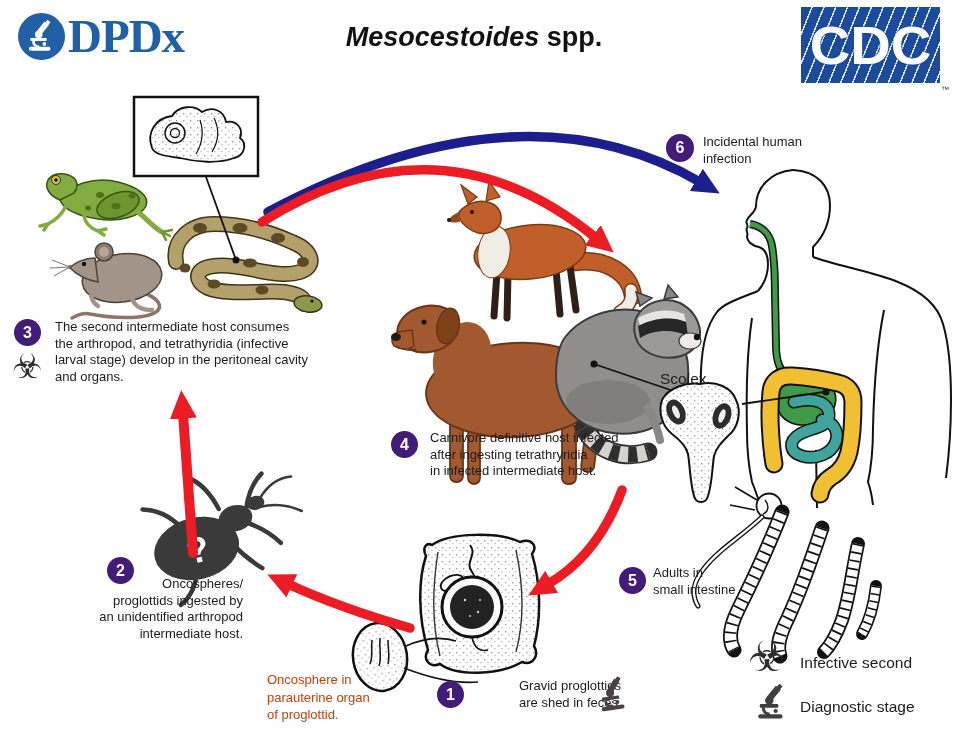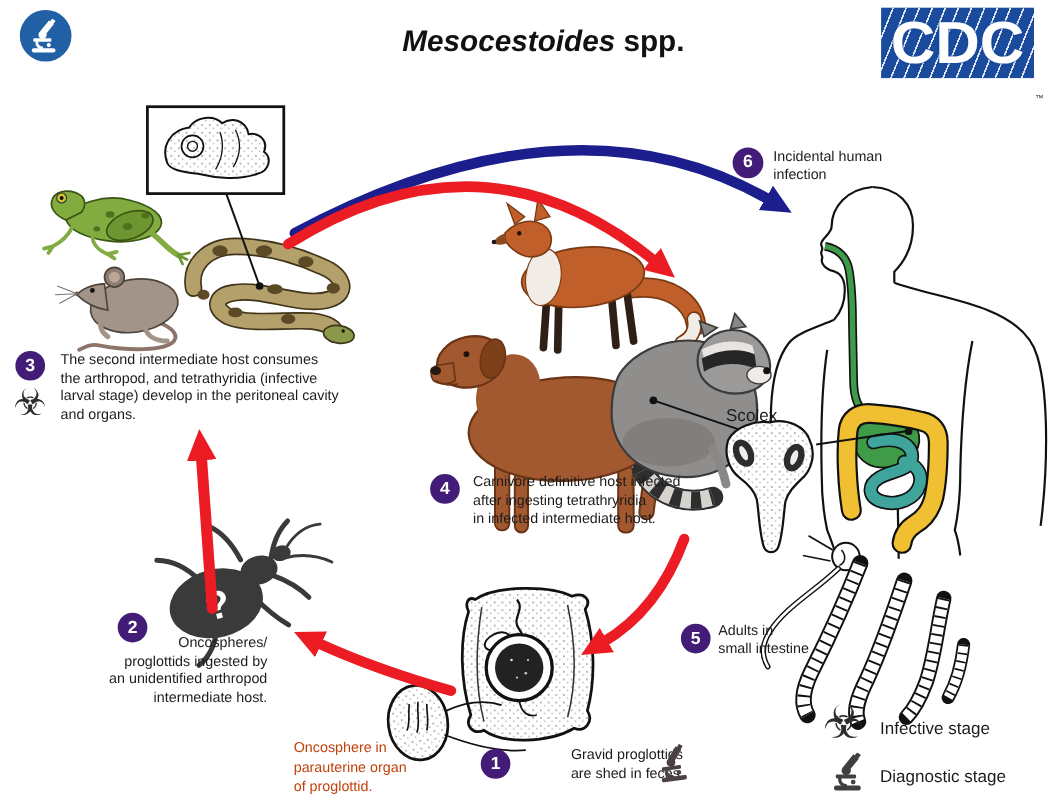--- a/index.html
+++ b/index.html
@@ -10,23 +10,23 @@
   .pre{white-space:pre-line;}
   .step-text{font-size:13px;line-height:1.27;color:#1c1c1c;}
   .badge{width:27px;height:27px;border-radius:50%;background:#421c76;color:#fff;
          font-weight:bold;font-size:16px;display:flex;align-items:center;justify-content:center;z-index:3;}
   .right{text-align:right;}
   .bio{font-family:"DejaVu Sans",sans-serif;color:#2d2d2d;line-height:1;}
   
   .dpdx-wrap{left:18px;top:9px;display:flex;align-items:center;gap:3px;}
   .dpdx-circle{width:47px;height:47px;border-radius:50%;background:#2160a4;display:flex;align-items:center;justify-content:center;}
   .dpdx-text{font-family:"Liberation Serif",serif;font-weight:bold;font-size:47px;color:#2160a4;letter-spacing:-1px;}
-  .title{left:304px;top:22px;width:380px;text-align:center;font-size:27px;font-weight:bold;color:#111;}
+  .title{left:284px;top:22px;width:380px;text-align:center;font-size:27px;font-weight:bold;color:#111;}
   .title .it{font-style:italic;}
-  .cdc-box{left:801px;top:7px;width:139px;height:64px;background:#1a4b9c;
+  .cdc-box{left:801px;top:7px;width:139px;height:76px;background:#1a4b9c;
      background-image:repeating-linear-gradient(112deg,rgba(255,255,255,0) 0 9.5px,rgba(255,255,255,.85) 9.5px 11px);
      display:flex;align-items:center;justify-content:center;}
   .cdc-text{color:#fff;font-weight:bold;font-size:54px;letter-spacing:0px;transform:scaleX(1.04);text-shadow:0 0 2px #1a4b9c,0 0 2px #1a4b9c;}
   .cdc-tm{left:941px;top:85px;font-size:8px;color:#333;}
   .scolex-label{font-size:15.5px;color:#1c1c1c;}
   .onc-label{font-size:13px;line-height:1.35;color:#c2410c;}
   .legend-label{font-size:15.5px;color:#1c1c1c;}
 </style>
 </head>
 <body>
@@ -272,20 +272,21 @@
     <path d="M 193 553 Q 188 480 183 414" stroke="#ec1c24" stroke-width="10" marker-end="url(#ahr)"></path>
   </g>
 </svg>
 
 <div class="txt dpdx-wrap">
   <span class="dpdx-circle">
     <svg width="30" height="32" viewBox="0 0 32 34" style="color:#fff">
         <use href="#microscope"></use>
       </svg>
   </span>
+  <span class="dpdx-text">DPDx</span>
 </div>
 
 <div class="txt title">
   <span class="it">Mesocestoides</span><span> spp.</span>
 </div>
 
 <div class="txt cdc-box">
   <span class="cdc-text">CDC</span>
 </div>
 <div class="txt cdc-tm">™</div>
@@ -324,19 +325,19 @@
 <div class="txt badge" style="left:666px;top:134px;width:28px;height:28px;">6</div>
 <div class="txt step-text pre" style="left:703px;top:134px;width:150px;">Incidental human
 infection</div>
 
 <div class="txt scolex-label" style="left:660px;top:370px;">Scolex</div>
 <div class="txt onc-label pre" style="left:267px;top:671px;width:120px;">Oncosphere in
 parauterine organ
 of proglottid.</div>
 
 <div class="txt bio" style="left:748px;top:636px;font-size:42px;">☣</div>
-<div class="txt legend-label" style="left:800px;top:654px;">Infective stage</div>
+<div class="txt legend-label" style="left:800px;top:654px;">Infective second</div>
 <div class="txt" style="left:756px;top:684px;color:#3f3f3f;">
   <svg width="34" height="36" viewBox="0 0 32 34">
       <use href="#microscope"></use>
     </svg>
 </div>
 <div class="txt legend-label" style="left:800px;top:698px;">Diagnostic stage</div>
 
 </body></html>

